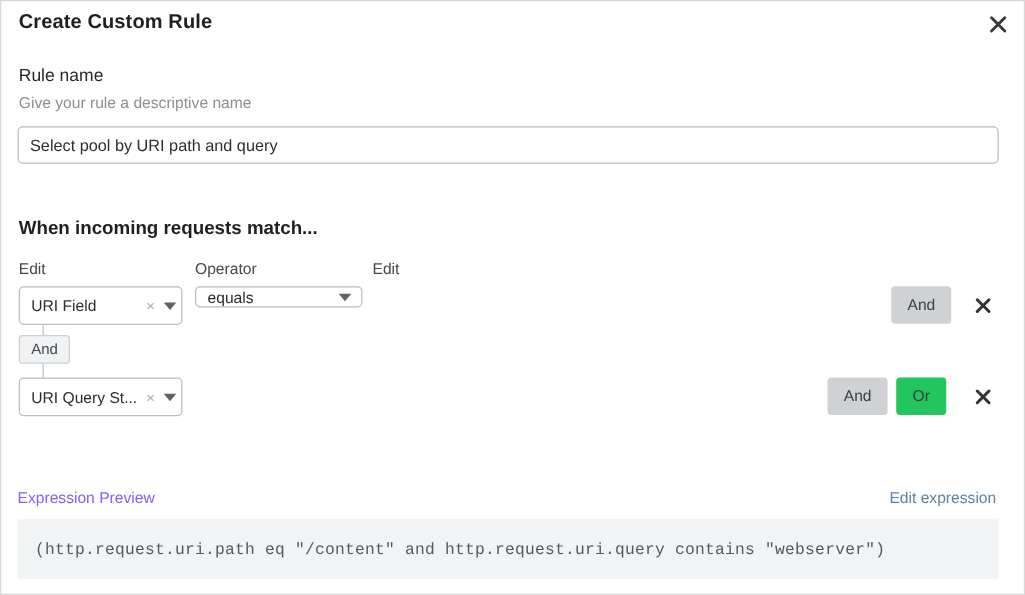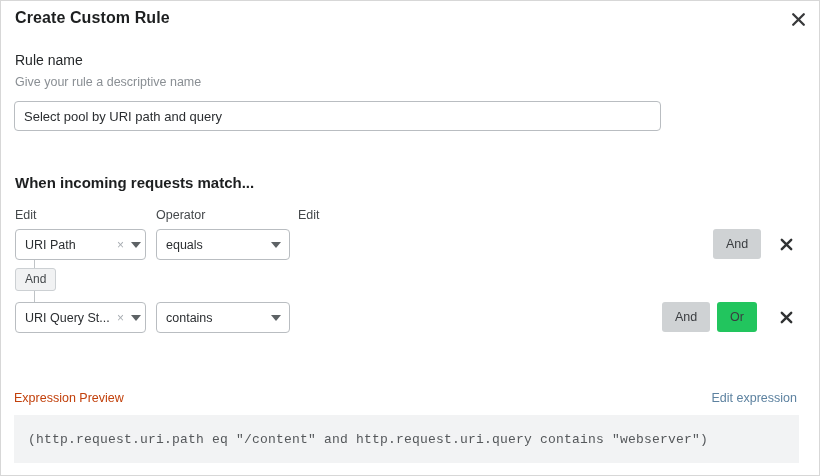--- a/index.html
+++ b/index.html
@@ -59,21 +59,21 @@
     position: absolute;
     left: 14px;
     top: 74px;
     font-size: 12.5px;
     color: #8a8f94;
   }
   .rule-input {
     position: absolute;
     left: 13px;
     top: 100px;
-    width: 647px;
+    width: 785px;
     height: 30px;
     box-sizing: border-box;
     border: 1px solid #b9bdc1;
     border-radius: 4px;
     background: #fff;
     font-family: "Liberation Sans", sans-serif;
     font-size: 13px;
     color: #2b2e31;
     padding: 0 9px;
     outline: none;
@@ -145,21 +145,21 @@
     border-left: 5px solid transparent;
     border-right: 5px solid transparent;
     border-top: 6px solid #5d6265;
   }
 
   .sel-operator {
     position: absolute;
     left: 155px;
     top: 0;
     width: 134px;
-    height: 31px;
+    height: 17px;
     box-sizing: border-box;
     border: 1px solid #b9bdc1;
     border-radius: 4px;
     background: #fff;
     display: flex;
     align-items: center;
     cursor: pointer;
   }
   .sel-operator .txt {
     flex: 1;
@@ -242,21 +242,21 @@
     color: #44484b;
     cursor: pointer;
   }
 
   
   .exp-label {
     position: absolute;
     left: 13px;
     top: 390px;
     font-size: 12.5px;
-    color: #c2410c;
+    color: #8b5cf6;
   }
   .exp-edit {
     position: absolute;
     right: 22px;
     top: 390px;
     font-size: 12.5px;
     color: #5d82a0;
     text-decoration: none;
     cursor: pointer;
   }
@@ -298,21 +298,21 @@
   <input class="rule-input" type="text" value="Select pool by URI path and query" style="">
 
   <div class="section-title">When incoming requests match...</div>
 
   <div class="col-head field">Edit</div>
   <div class="col-head operator">Operator</div>
   <div class="col-head value">Edit</div>
 
   <div class="cond-row row0">
     <div class="sel-field">
-      <span class="txt">URI Path</span>
+      <span class="txt">URI Field</span>
       <span class="clear-x">×</span>
       <span class="caret">
           <i></i>
         </span>
     </div>
     <div class="sel-operator">
       <span class="txt">equals</span>
       <span class="caret">
           <i></i>
         </span>
@@ -329,26 +329,20 @@
   <div class="connector-chip">And</div>
 
   <div class="cond-row row1">
     <div class="sel-field">
       <span class="txt">URI Query St...</span>
       <span class="clear-x">×</span>
       <span class="caret">
           <i></i>
         </span>
     </div>
-    <div class="sel-operator">
-      <span class="txt">contains</span>
-      <span class="caret">
-          <i></i>
-        </span>
-    </div>
     <button class="logic-btn and-1">And</button>
     <button class="logic-btn or-1">Or</button>
     <button class="del-btn">
       <svg width="13" height="13" viewBox="0 0 13 13">
         <path d="M1.8 1.8 L11.2 11.2 M11.2 1.8 L1.8 11.2" stroke="#303233" stroke-width="2.4" stroke-linecap="round"></path>
       </svg>
     </button>
   </div>
 
   <div class="exp-label">Expression Preview</div>

